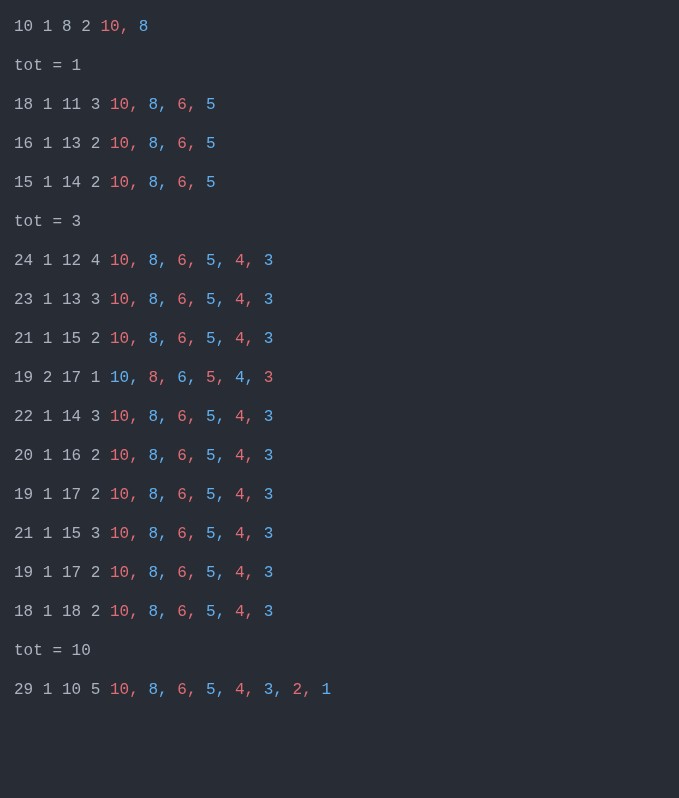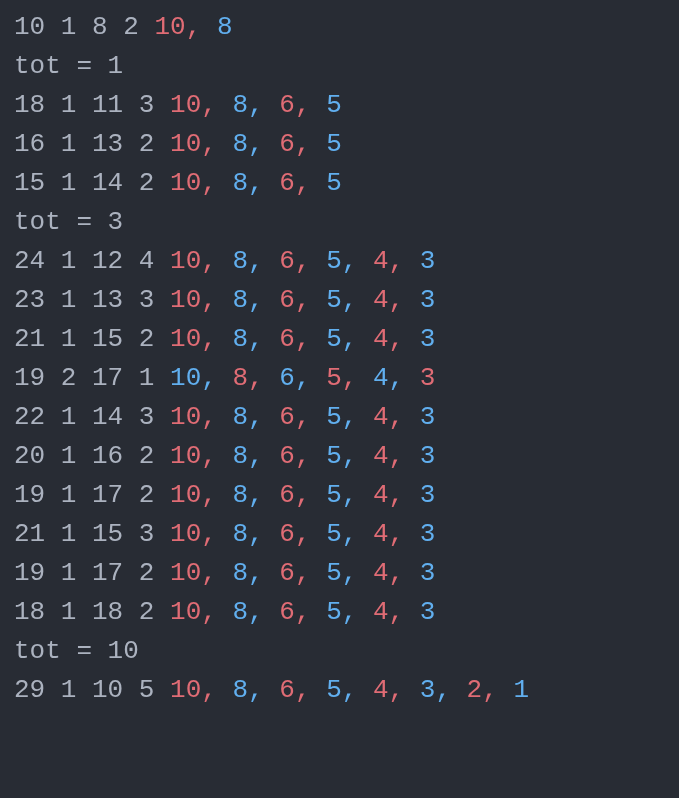--- a/index.html
+++ b/index.html
@@ -7,21 +7,21 @@
     padding: 0;
     background: #282c34;
     width: 679px;
     height: 798px;
     overflow: hidden;
   }
   pre.code {
     margin: 0;
     padding: 8px 14px;
     font-family: "SFMono-Regular", Consolas, "Liberation Mono", Menlo, monospace;
-    font-size: 26px;
+    font-size: 16px;
     line-height: 39px;
     color: #abb2bf;
     white-space: pre;
   }
   .g { color: #abb2bf; }  
   .r { color: #e06c75; }  
   .b { color: #61afef; }  
 </style>
 </head>
 <body>

